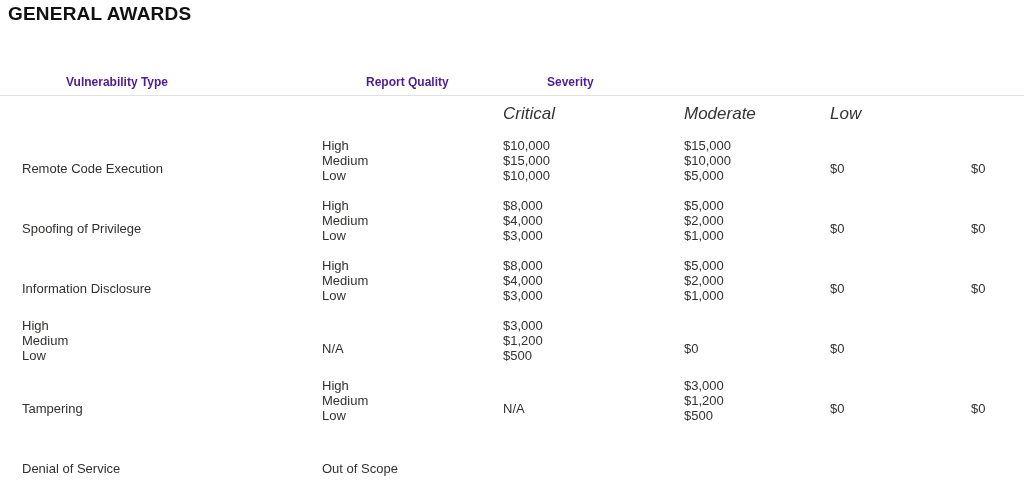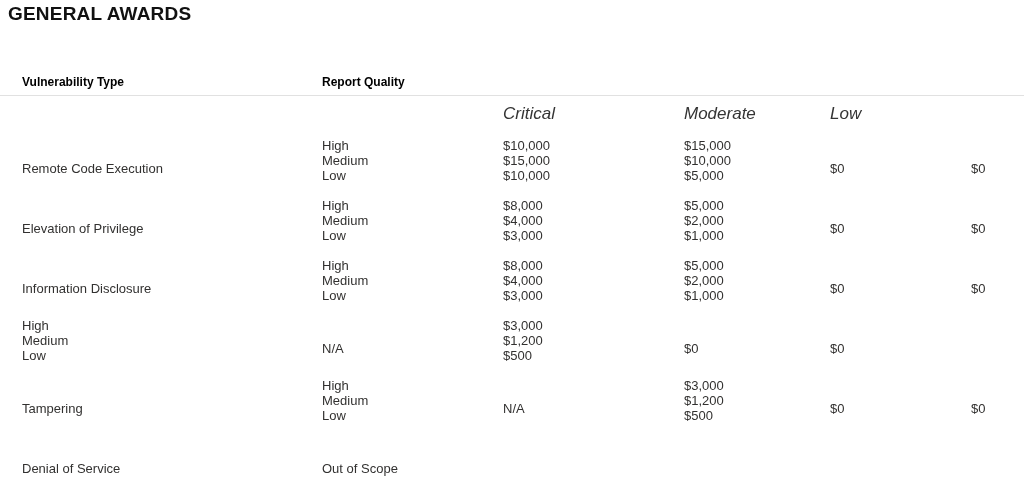--- a/index.html
+++ b/index.html
@@ -34,22 +34,23 @@
 
   
   .header-wrap {
     margin-top: 50px;
     border-bottom: 1px solid #e1e1e1;
     padding-bottom: 6px;
   }
   .th {
     font-size: 12px;
     font-weight: 700;
-    color: #000000;
+    color: #4c1d95;
     line-height: 14px;
+    margin-left: 44px;
   }
 
   
   .subheader-row { padding-top: 11px; }
   .sub {
     font-size: 17px;
     font-style: italic;
     color: #343434;
     line-height: 14px;
   }
@@ -66,20 +67,21 @@
 <body>
 
 <div class="page">
 
   <h1 class="page-title">GENERAL AWARDS</h1>
 
   <div class="header-wrap">
     <div class="grid-row">
       <div class="cell th">Vulnerability Type</div>
       <div class="cell th">Report Quality</div>
+      <div class="cell th">Severity</div>
       <div class="cell"></div>
       <div class="cell"></div>
       <div class="cell"></div>
     </div>
   </div>
 
   <div class="grid-row subheader-row">
     <div class="cell"></div>
     <div class="cell"></div>
     <div class="cell sub">Critical</div>
@@ -103,21 +105,21 @@
     <div class="cell c-important stack">
           <div class="line">$15,000</div>
           <div class="line">$10,000</div>
           <div class="line">$5,000</div>
         </div>
     <div class="cell c-moderate single-val">$0</div>
     <div class="cell c-low single-val">$0</div>
   </div>
 
   <div class="grid-row data-row">
-    <div class="cell c-name single-val">Elevation of Privilege</div>
+    <div class="cell c-name single-val">Spoofing of Privilege</div>
     <div class="cell c-quality stack">
           <div class="line">High</div>
           <div class="line">Medium</div>
           <div class="line">Low</div>
         </div>
     <div class="cell c-critical stack">
           <div class="line">$8,000</div>
           <div class="line">$4,000</div>
           <div class="line">$3,000</div>
         </div>

